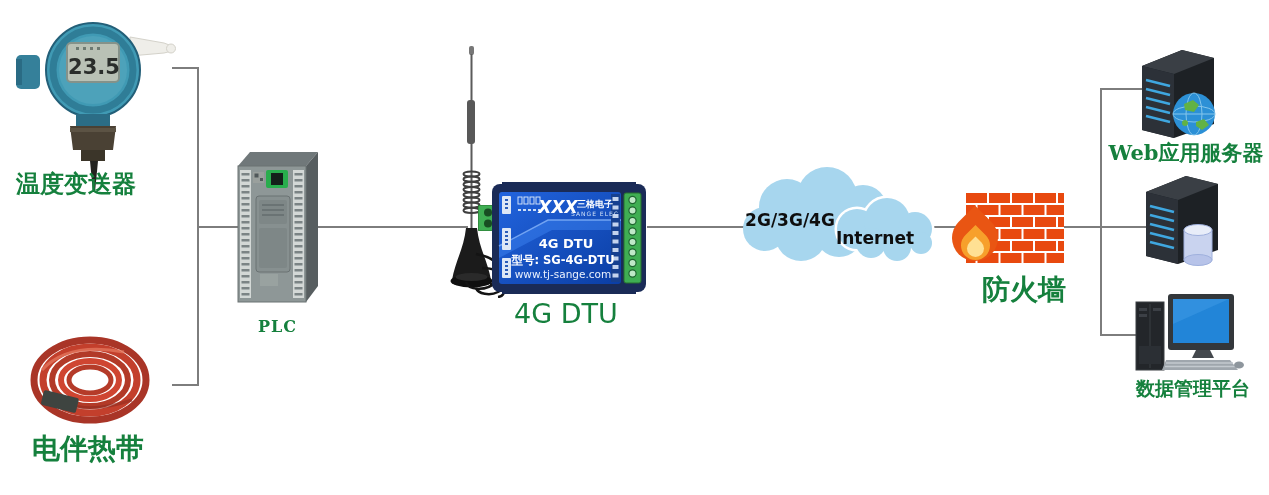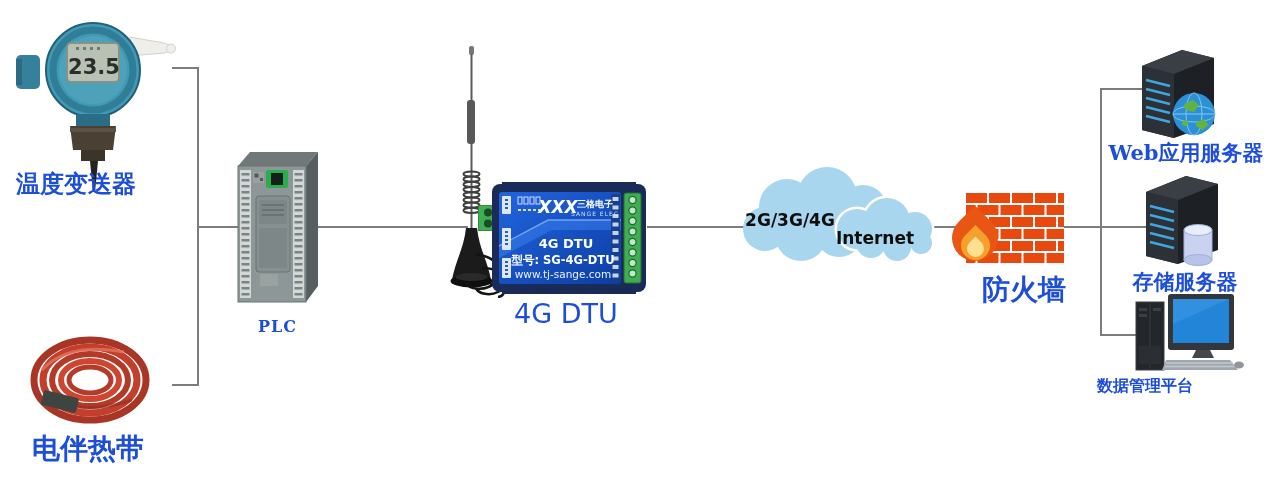--- a/index.html
+++ b/index.html
@@ -1,19 +1,19 @@
 <!DOCTYPE html>
 <html><head>
 <meta charset="utf-8">
 <style>
   html,body{margin:0;padding:0;background:#fff;}
   #canvas{position:relative;width:1269px;height:495px;background:#ffffff;overflow:hidden;
           font-family:"DejaVu Sans","Liberation Sans",sans-serif;padding-left:43px;}
   .line{position:absolute;background:#7d7d7d;z-index:0;}
-  .lbl{position:absolute;color:#1d4ed8;font-weight:700;white-space:nowrap;z-index:3;}
+  .lbl{position:absolute;color:#15803d;font-weight:700;white-space:nowrap;z-index:3;}
   .lbl-center{text-align:center;}
   .comp{position:absolute;z-index:2;}
   .flame{position:absolute;transform:rotate(45deg);border-radius:0 50% 50% 50%;z-index:4;}
   svg{display:block;}
   text{font-family:"DejaVu Sans","Liberation Sans",sans-serif;}
 </style>
 </head>
 <body>
 
 <div id="canvas">
@@ -262,35 +262,34 @@
           <line x1="12" y1="47" x2="36" y2="53"></line>
         <line x1="12" y1="56" x2="36" y2="62"></line>
           <line x1="12" y1="65" x2="36" y2="71"></line>
         <line x1="12" y1="74" x2="36" y2="80"></line>
       </g>
       <rect x="46" y="62" width="28" height="30" fill="#c9d3ef" stroke="#9fb0dd" stroke-width="1"></rect>
       <ellipse cx="60" cy="92" rx="14" ry="5.5" fill="#b7c3e9" stroke="#9fb0dd" stroke-width="1"></ellipse>
       <ellipse cx="60" cy="62" rx="14" ry="5.5" fill="#e8edf9" stroke="#9fb0dd" stroke-width="1"></ellipse>
     </svg>
   </div>
-  <div class="lbl lbl-center" style="left:1130px;top:268px;width:110px;font-size:21px">存储服务器</div>
 
   <div class="comp" style="left:1124px;top:294px">
     <svg width="120" height="84" viewBox="0 0 120 84">
       <rect x="12" y="8" width="28" height="68" fill="#23262a" stroke="#3a3e43" stroke-width="1"></rect>
       <line x1="26" y1="10" x2="26" y2="74" stroke="#3a3e43" stroke-width="1"></line>
       <rect x="15" y="14" width="8" height="3" fill="#3c4046"></rect>
       <rect x="15" y="20" width="8" height="3" fill="#3c4046"></rect>
       <rect x="29" y="14" width="8" height="3" fill="#3c4046"></rect>
       <rect x="15" y="52" width="22" height="18" fill="#2b2f34"></rect>
       <rect x="44" y="0" width="66" height="56" rx="3" fill="#33373b"></rect>
       <rect x="49" y="5" width="56" height="44" fill="#2285d8"></rect>
       <polygon points="49,5 105,5 49,30" fill="#3f9ce6" opacity="0.5"></polygon>
       <polygon points="72,56 86,56 90,64 68,64" fill="#44484d"></polygon>
       <polygon points="42,66 106,66 114,76 38,76" fill="#9fa6ad"></polygon>
       <line x1="42" y1="69" x2="109" y2="69" stroke="#c3c9cf" stroke-width="1.5"></line>
       <line x1="41" y1="72.5" x2="111" y2="72.5" stroke="#c3c9cf" stroke-width="1.5"></line>
       <ellipse cx="115" cy="71" rx="5" ry="3.5" fill="#8e969d"></ellipse>
     </svg>
   </div>
-  <div class="lbl lbl-center" style="left:1082px;top:376px;width:126px;font-size:16px">数据管理平台</div>
+  <div class="lbl lbl-center" style="left:1130px;top:376px;width:126px;font-size:19px">数据管理平台</div>
 
 </div>
 
 </body></html>

